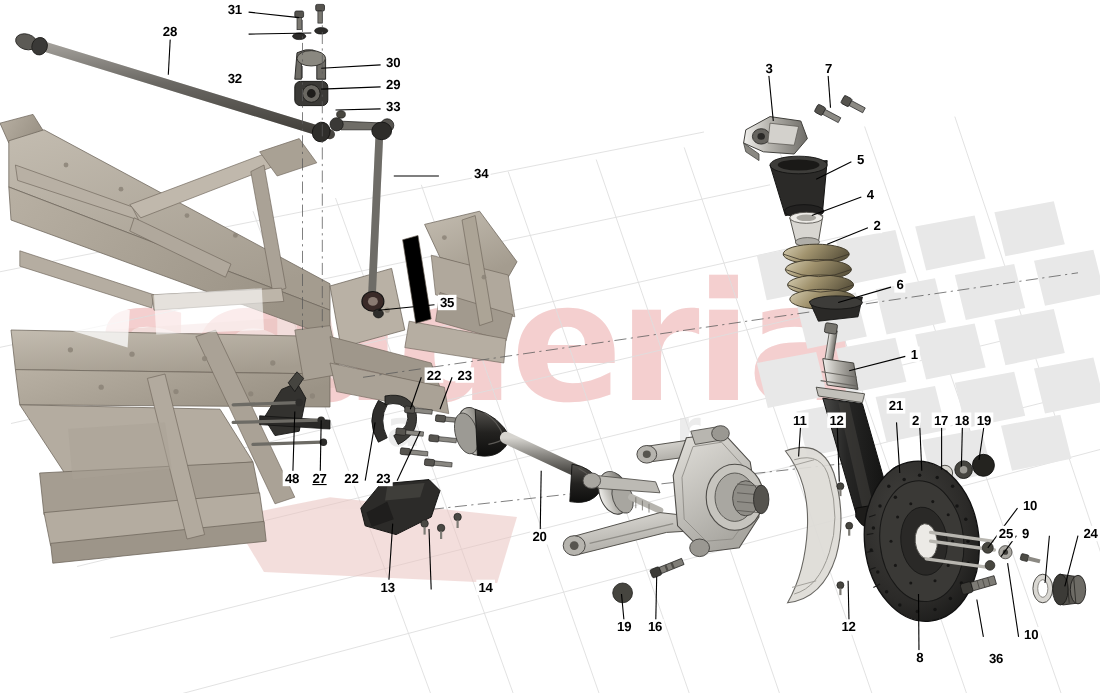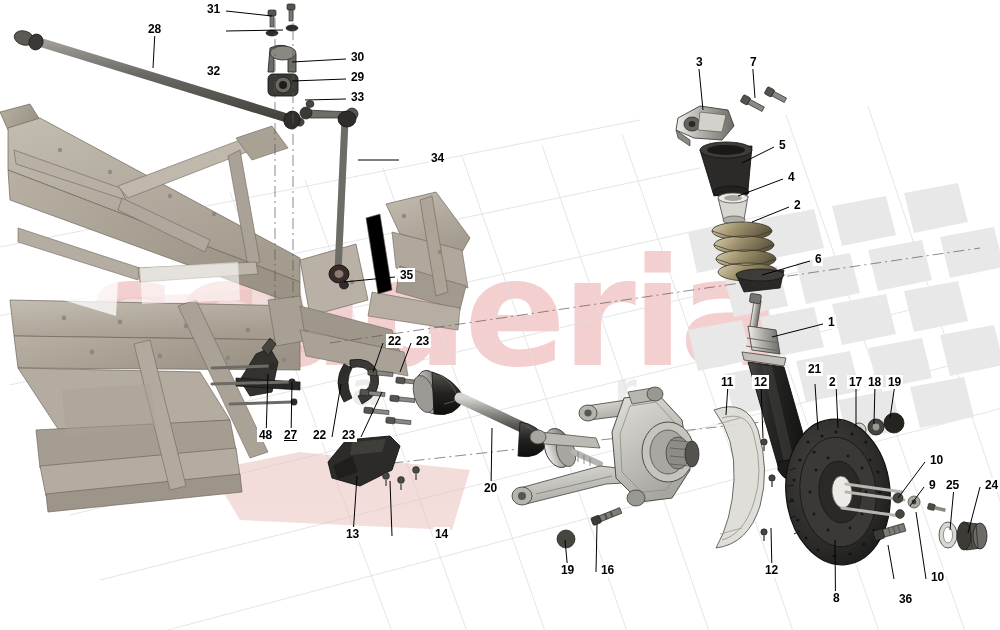--- a/index.html
+++ b/index.html
@@ -621,31 +621,31 @@
       <div class="lbl" style="left: 257px; top: 428px;">48</div>
       <div class="lbl" style="left: 282px; top: 428px; text-decoration: underline;">27</div>
       <div class="lbl" style="left: 386px; top: 334px;">22</div>
       <div class="lbl" style="left: 414px; top: 334px;">23</div>
       <div class="lbl" style="left: 311px; top: 428px;">22</div>
       <div class="lbl" style="left: 340px; top: 428px;">23</div>
       <div class="lbl" style="left: 344px; top: 527px;">13</div>
       <div class="lbl" style="left: 395px; top: 527px; margin-left: 38px;">14</div>
       <div class="lbl" style="left: 482px; top: 481px;">20</div>
       <div class="lbl" style="left: 559px; top: 563px;">19</div>
-      <div class="lbl" style="left: 587px; top: 563px; margin-left: 12px;">16</div>
+      <div class="lbl" style="left: 587px; top: 563px;">16</div>
       <div class="lbl" style="left: 719px; top: 375px;">11</div>
       <div class="lbl" style="left: 752px; top: 375px;">12</div>
       <div class="lbl" style="left: 763px; top: 563px;">12</div>
       <div class="lbl" style="left: 806px; top: 362px; text-align: center;">21</div>
       <div class="lbl" style="left: 827px; top: 375px;">2</div>
       <div class="lbl" style="left: 847px; top: 375px;">17</div>
       <div class="lbl" style="left: 866px; top: 375px;">18</div>
       <div class="lbl" style="left: 886px; top: 375px;">19</div>
       <div class="lbl" style="left: 928px; top: 453px;">10</div>
       <div class="lbl" style="left: 927px; top: 478px;">9</div>
-      <div class="lbl" style="left: 944px; top: 478px;">25</div>
+      <div class="lbl" style="left: 906px; top: 478px;">25</div>
       <div class="lbl" style="left: 983px; top: 478px;">24</div>
       <div class="lbl" style="left: 897px; top: 592px;">36</div>
       <div class="lbl" style="left: 929px; top: 570px;">10</div>
       <div class="lbl" style="left: 831px; top: 591px;">8</div>
     </div>
 
 </div>
 
 </body></html>

